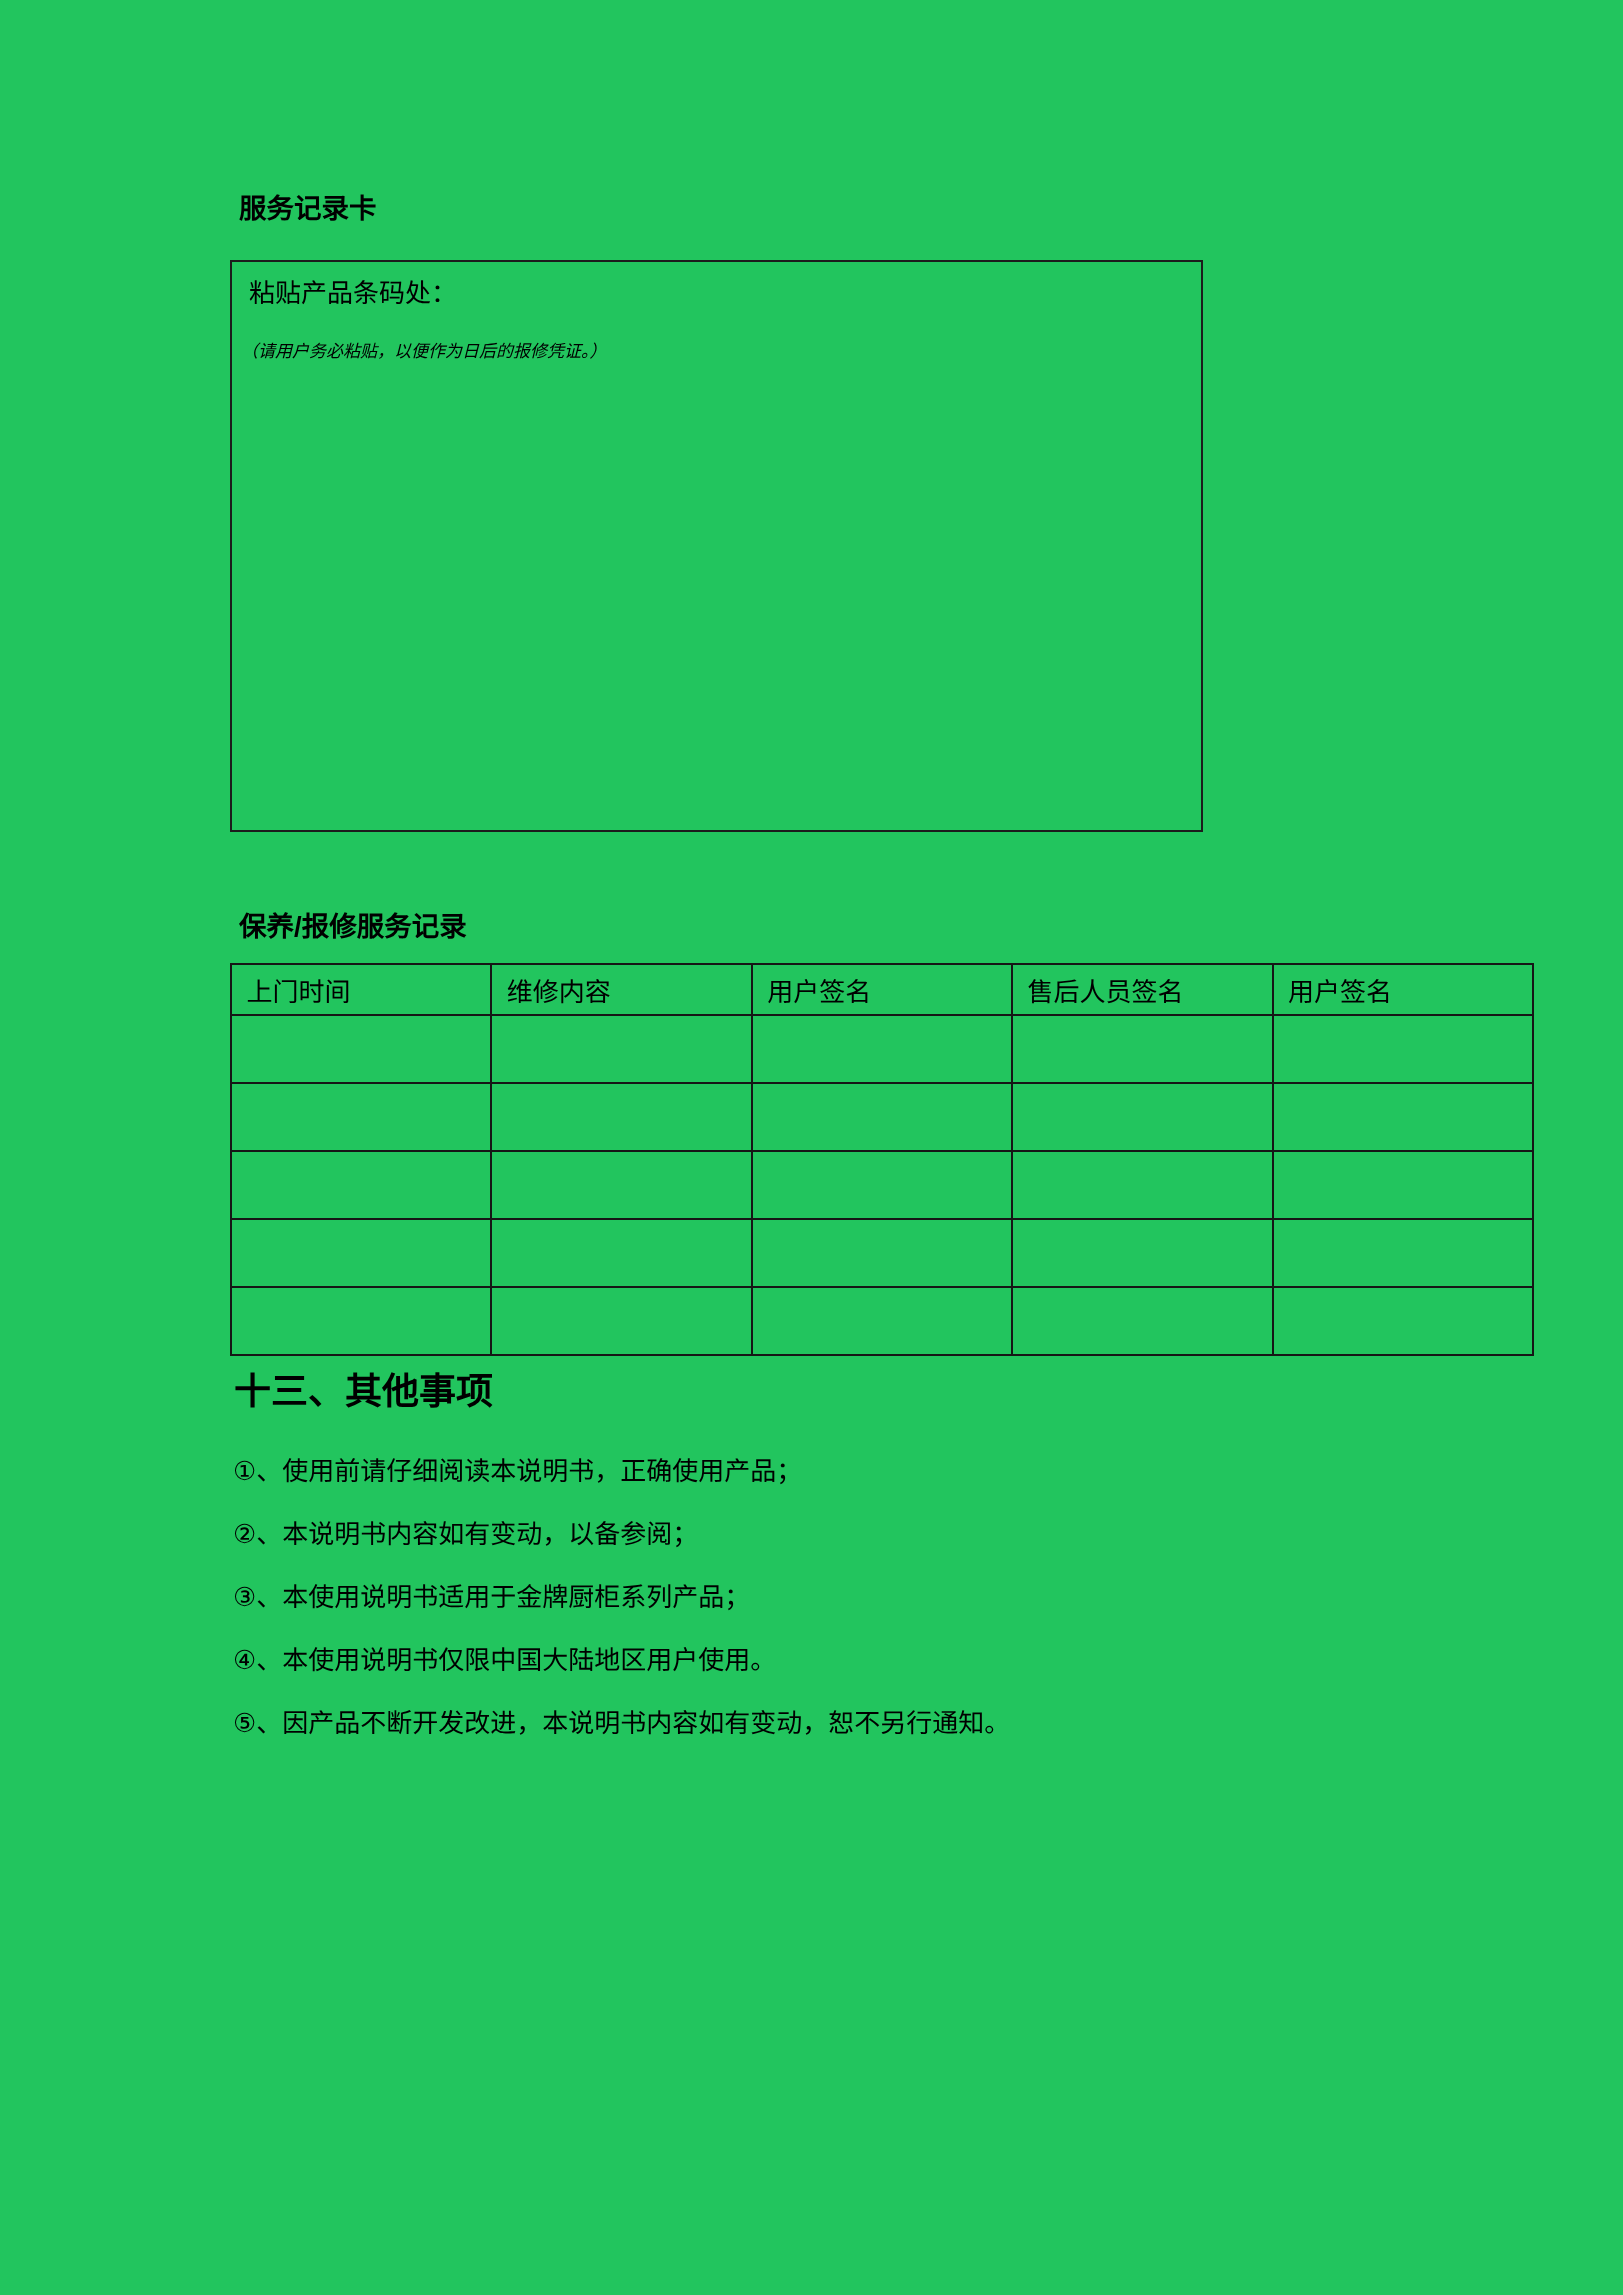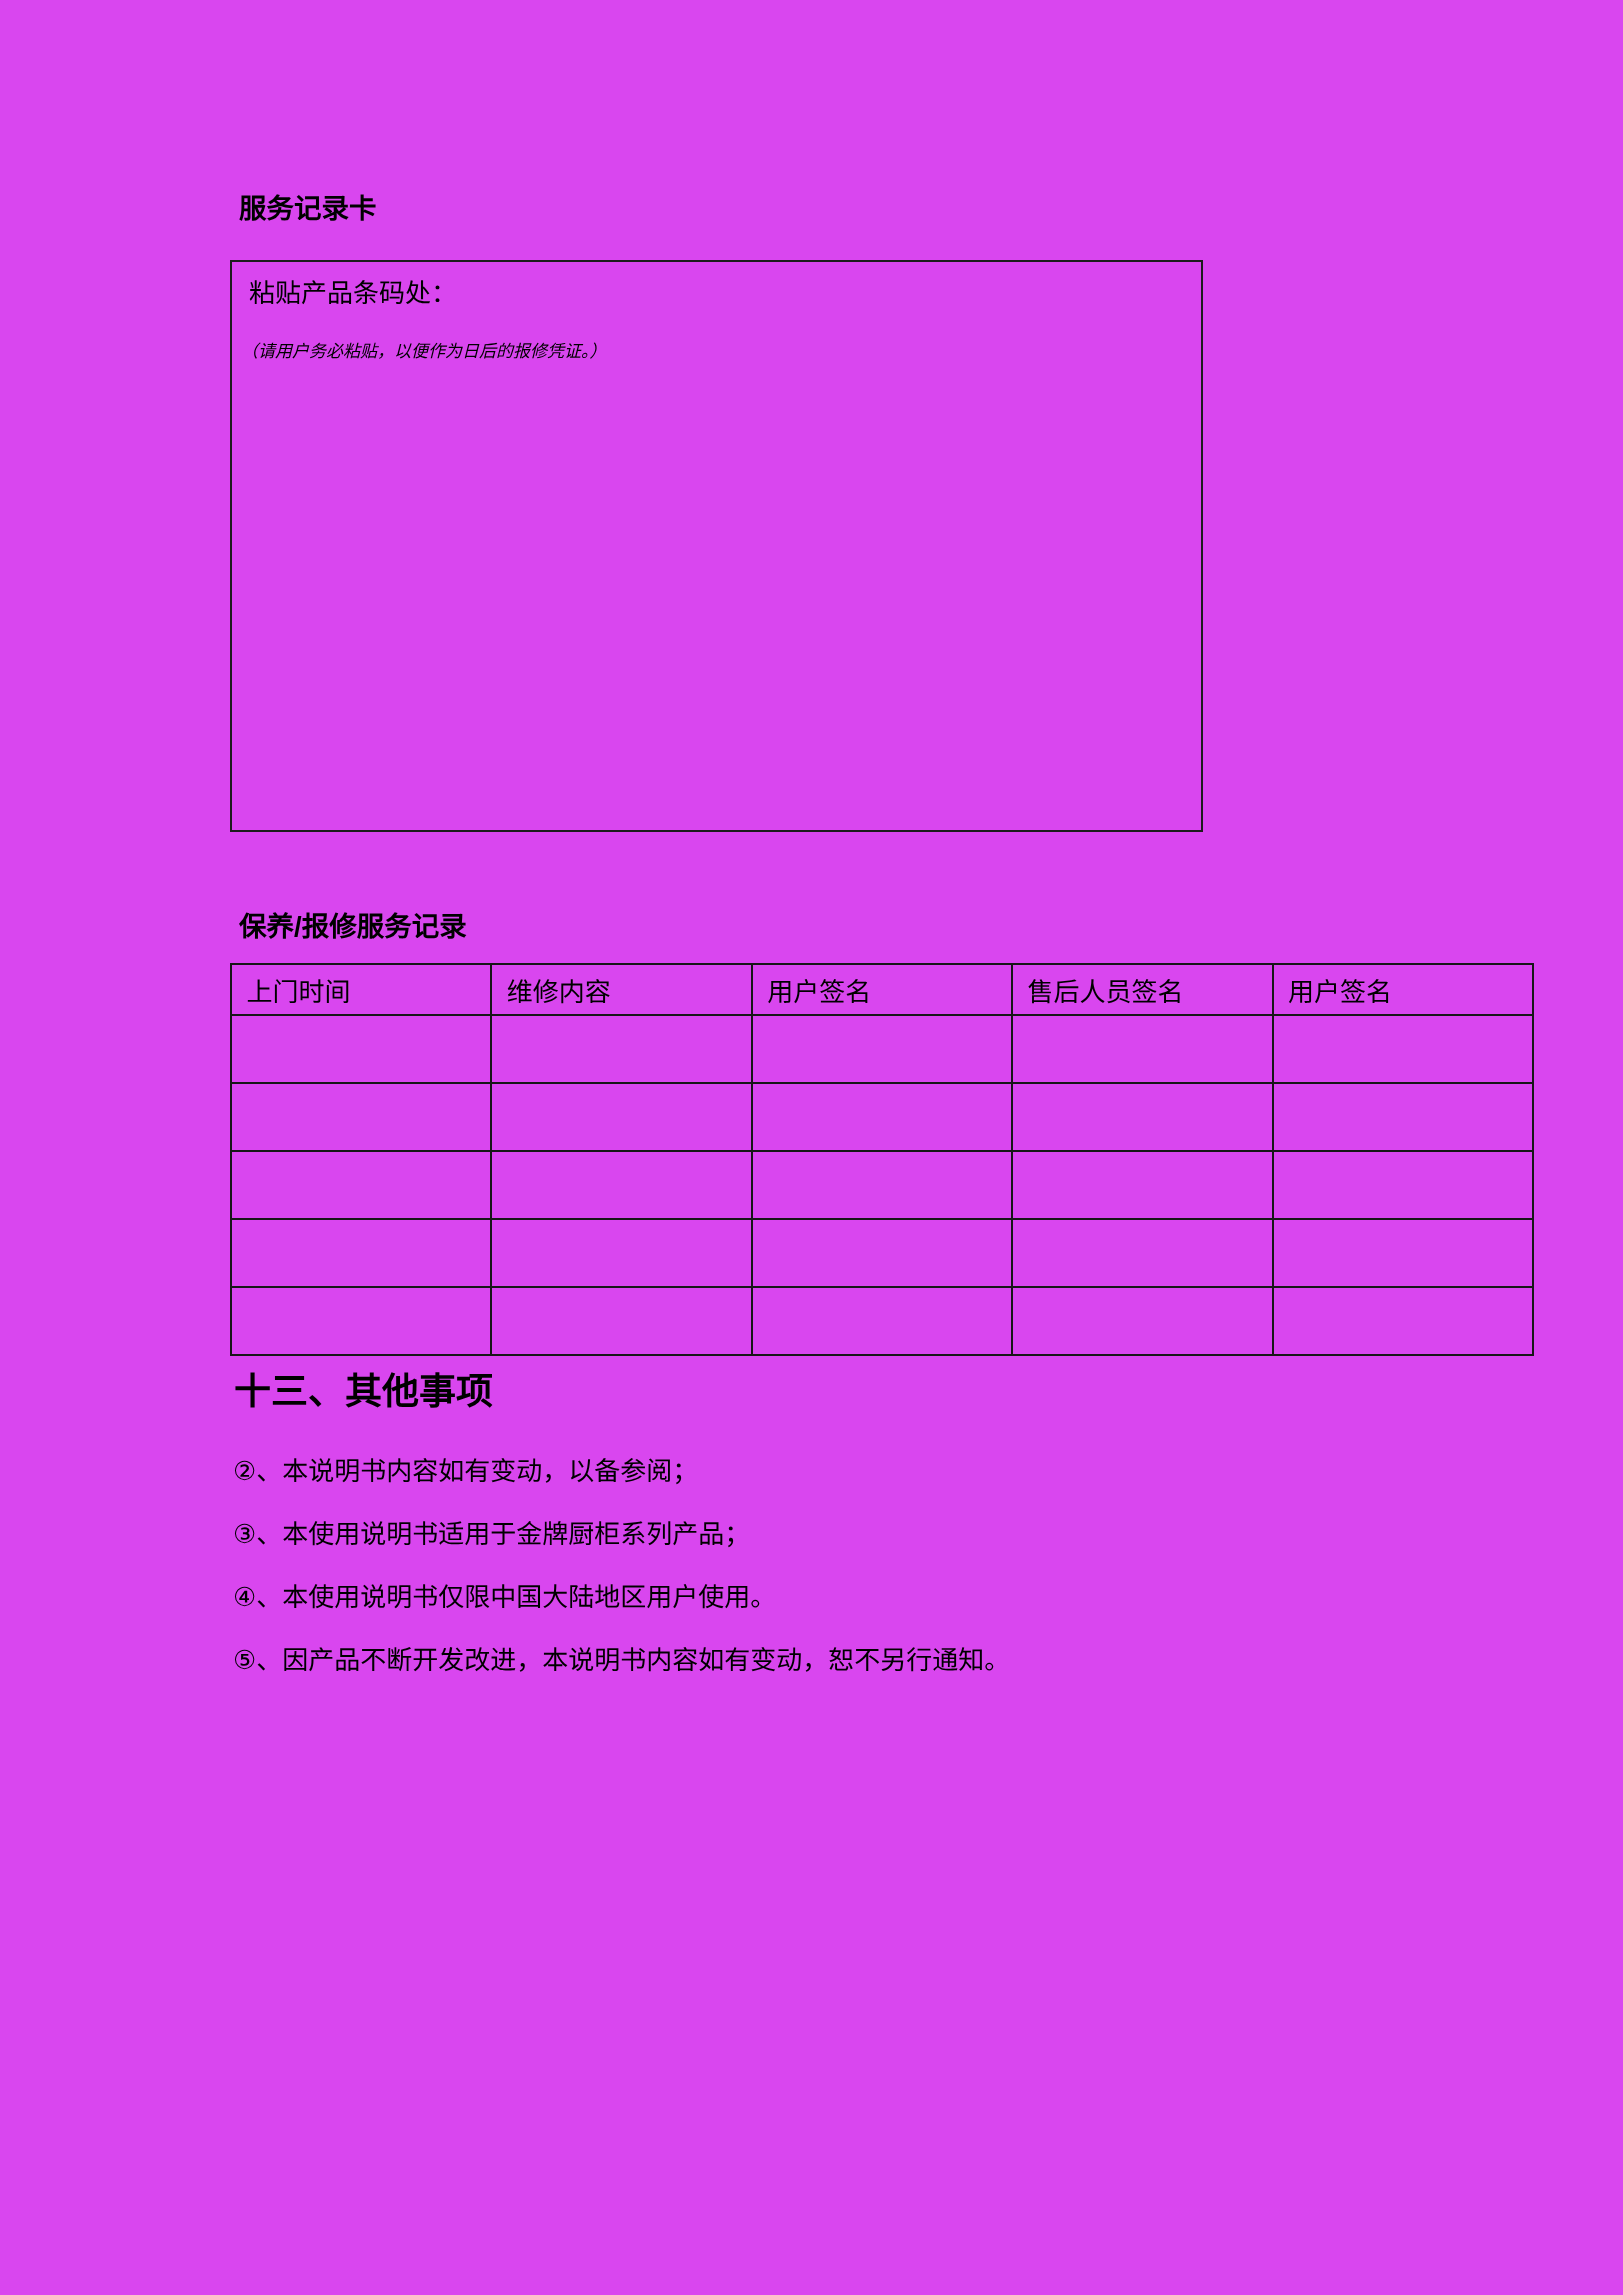--- a/index.html
+++ b/index.html
@@ -4,21 +4,21 @@
 <style>
   html, body {
     margin: 0;
     padding: 0;
     background: #ffffff;
   }
   .page {
     position: relative;
     width: 1623px;
     height: 2295px;
-    background: #d946ef;
+    background: #22c55e;
     color: #000000;
     font-family: "Liberation Sans", "DejaVu Sans", sans-serif;
     overflow: hidden;
   }
   .sec-title {
     position: absolute;
     font-size: 27.5px;
     font-weight: bold;
     line-height: 1.1;
     white-space: nowrap;
@@ -158,20 +158,21 @@
           <td></td>
           <td></td>
           <td></td>
         </tr>
       </tbody>
   </table>
 
   <div id="other-matters-title">十三、其他事项</div>
 
   <ul class="other-matters-list" id="other-matters-list">
+      <li>①、使用前请仔细阅读本说明书，正确使用产品；</li>
       <li>②、本说明书内容如有变动，以备参阅；</li>
       <li>③、本使用说明书适用于金牌厨柜系列产品；</li>
       <li>④、本使用说明书仅限中国大陆地区用户使用。</li>
       <li>⑤、因产品不断开发改进，本说明书内容如有变动，恕不另行通知。</li>
     </ul>
 
 </div>
 
 
 </body></html>

